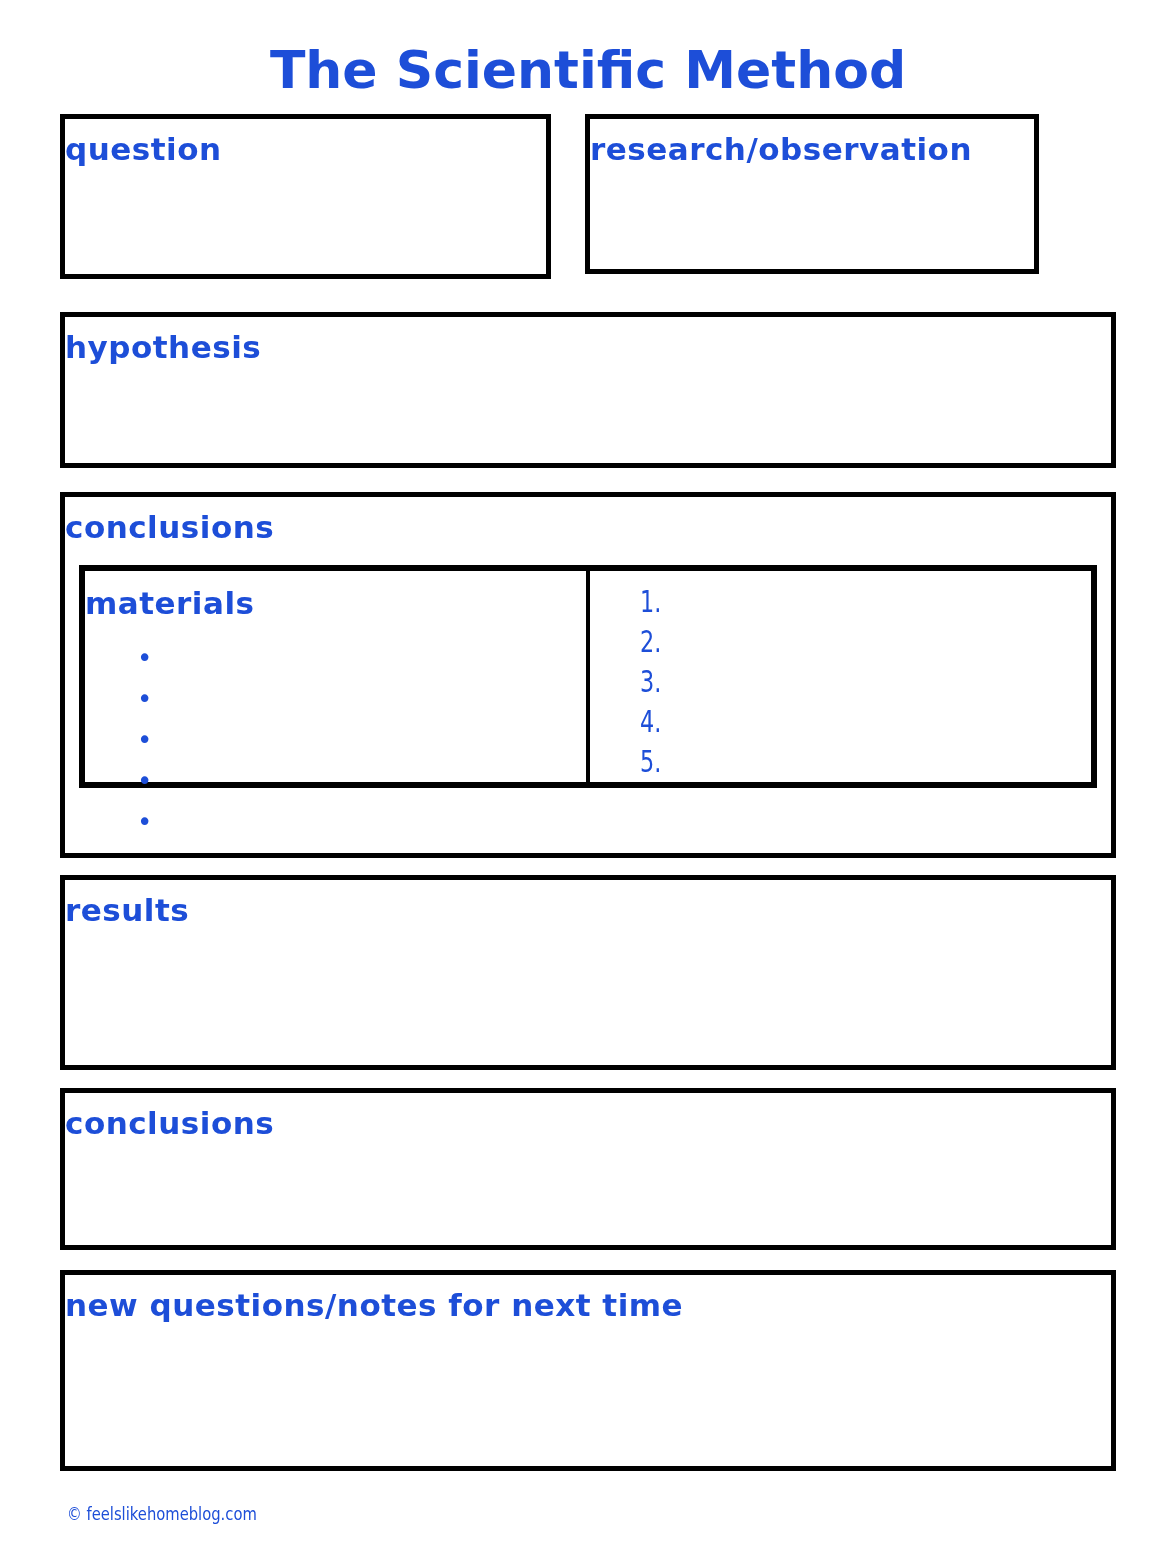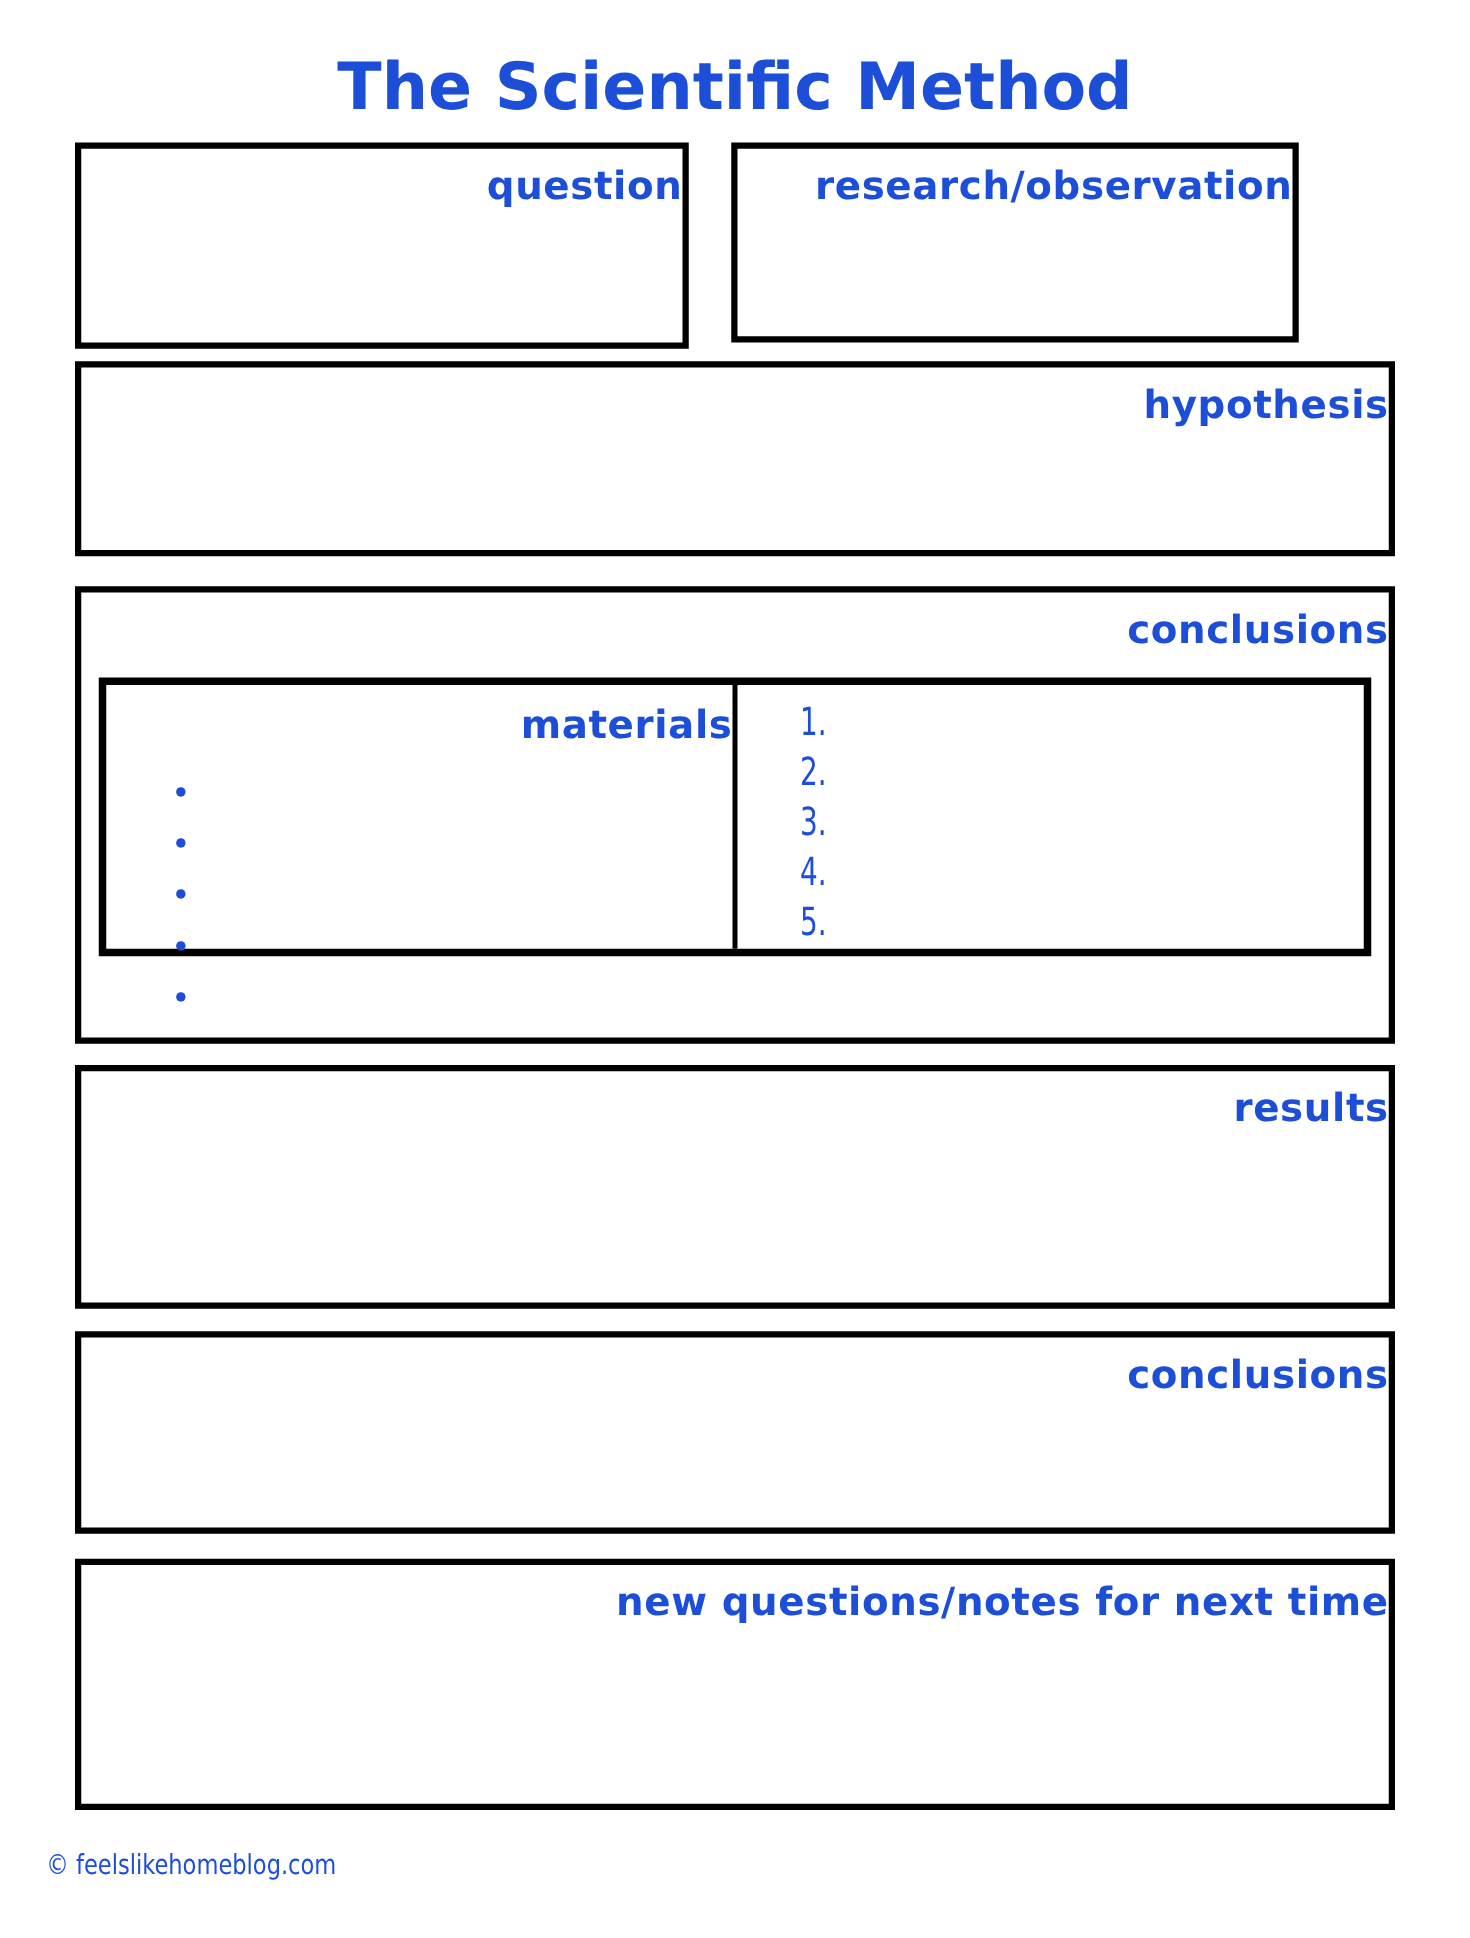--- a/index.html
+++ b/index.html
@@ -19,34 +19,34 @@
     font-size: 52px;
     font-weight: bold;
     letter-spacing: 0px;
   }
   .content { margin: 0 60px; }
   .box {
     border: 5px solid #000000;
     background: #ffffff;
   }
   .box-label {
-    text-align: right;
+    text-align: left;
     font-size: 31px;
     font-weight: bold;
     padding-top: 12px;
     letter-spacing: 0.5px;
   }
   .row-top {
     display: flex;
     gap: 34px;
     margin-top: 14px;
   }
   .question-box  { width: 491px; height: 165px; }
   .research-box  { width: 454px; height: 160px; }
-  .hypothesis-box { margin-top: 10px; height: 156px; }
+  .hypothesis-box { margin-top: 33px; height: 156px; }
   .experiment-box { margin-top: 24px; height: 366px; }
   .experiment-inner {
     display: flex;
     border: 6px solid #000000;
     margin: 20px 14px 0 14px;
     height: 223px;
   }
   .materials-col {
     width: 50.2%;
     border-right: 4px solid #000000;
@@ -74,22 +74,22 @@
   .condensed {
     display: inline-block;
     transform: scaleX(0.72);
     transform-origin: left center;
     font-weight: normal;
   }
   .results-box     { margin-top: 17px; height: 195px; }
   .conclusions-box { margin-top: 18px; height: 162px; }
   .newq-box        { margin-top: 20px; height: 201px; }
   .footer {
-    margin: 32px 0 0 37px;
-    font-size: 22px;
+    margin: 32px 0 0 67px;
+    font-size: 18px;
   }
 </style>
 </head>
 <body>
 
 <div class="page">
 
   <div class="title">The Scientific Method</div>
 
   <div class="content">

